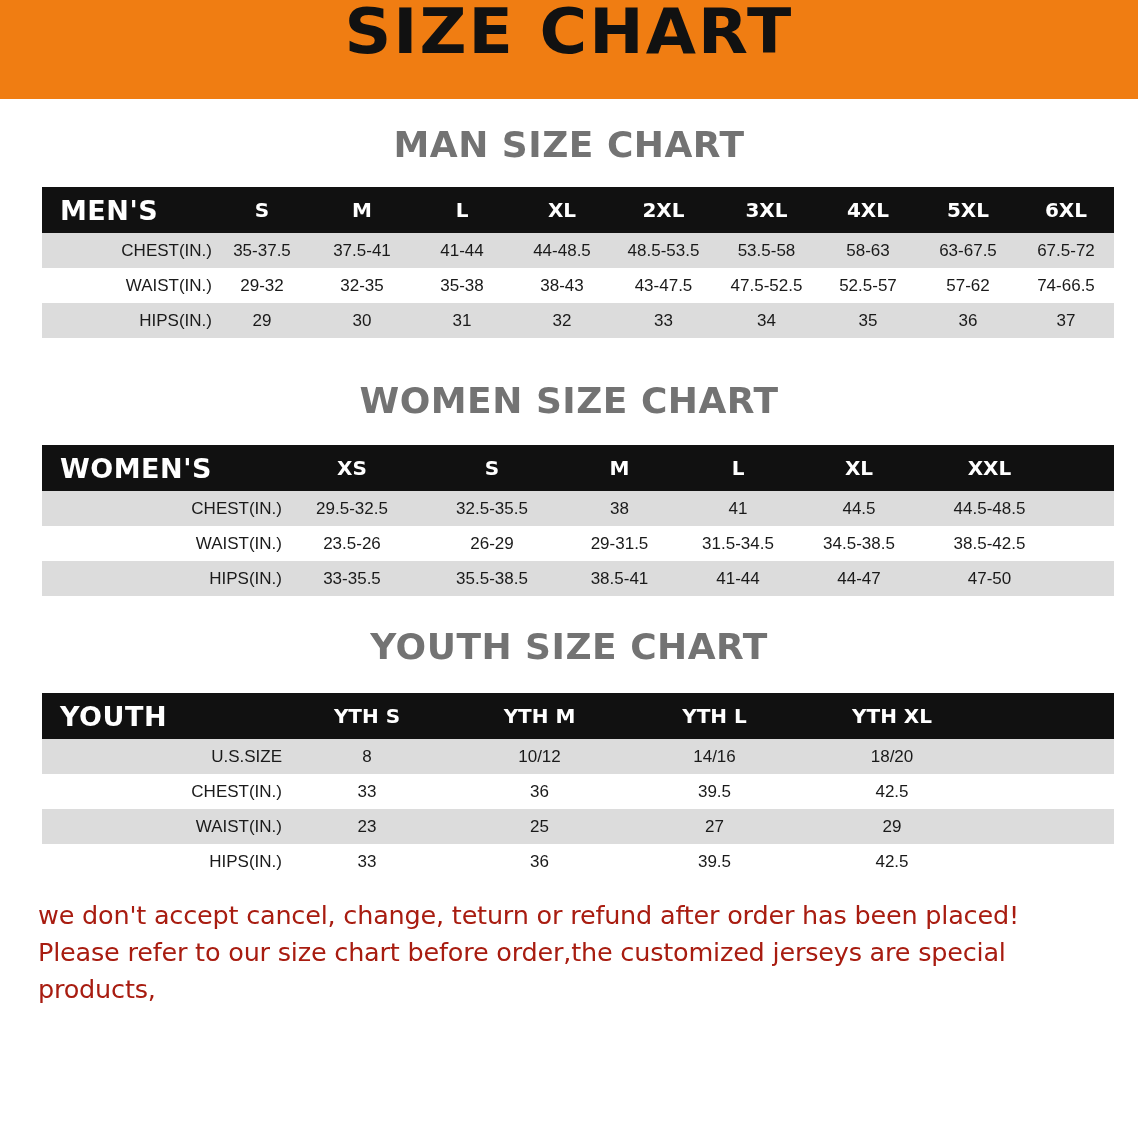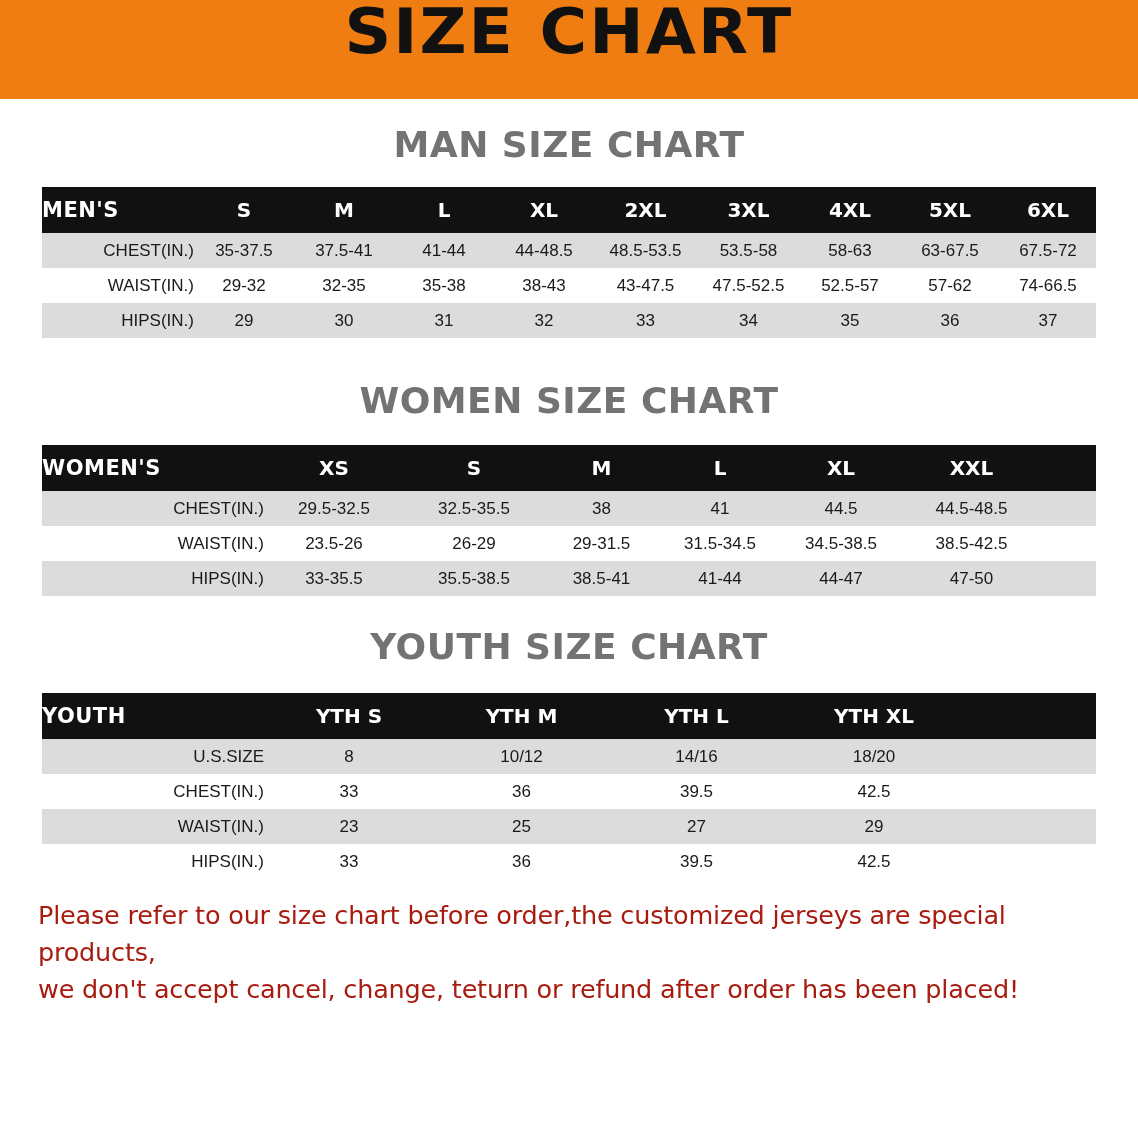--- a/index.html
+++ b/index.html
@@ -74,21 +74,22 @@
   table.size thead th {
     background: #111111;
     color: #ffffff;
     font-family: "DejaVu Sans", sans-serif;
     font-weight: bold;
     font-size: 20px;
     height: 46px;
   }
   table.size thead th.rowhead {
     text-align: left;
-    font-size: 21px;
+    padding-left: 18px;
+    font-size: 27px;
     letter-spacing: 0.5px;
   }
   table.size td.rowhead {
     text-align: right;
     font-size: 17px;
     color: #1a1a1a;
   }
   tr.band-dark td { background: #dcdcdc; }
   tr.band-light td { background: #ffffff; }
 
@@ -276,17 +277,17 @@
           <td>36</td>
           <td>39.5</td>
           <td>42.5</td>
           <td></td>
         </tr>
       </tbody>
     </table>
   </div>
 
   <div class="note">
+    <div>we don't accept cancel, change, teturn or refund after order has been placed!</div>
     <div>Please refer to our size chart before order,the customized jerseys are special products,</div>
-    <div>we don't accept cancel, change, teturn or refund after order has been placed!</div>
   </div>
 
 </div>
 
 </body></html>

